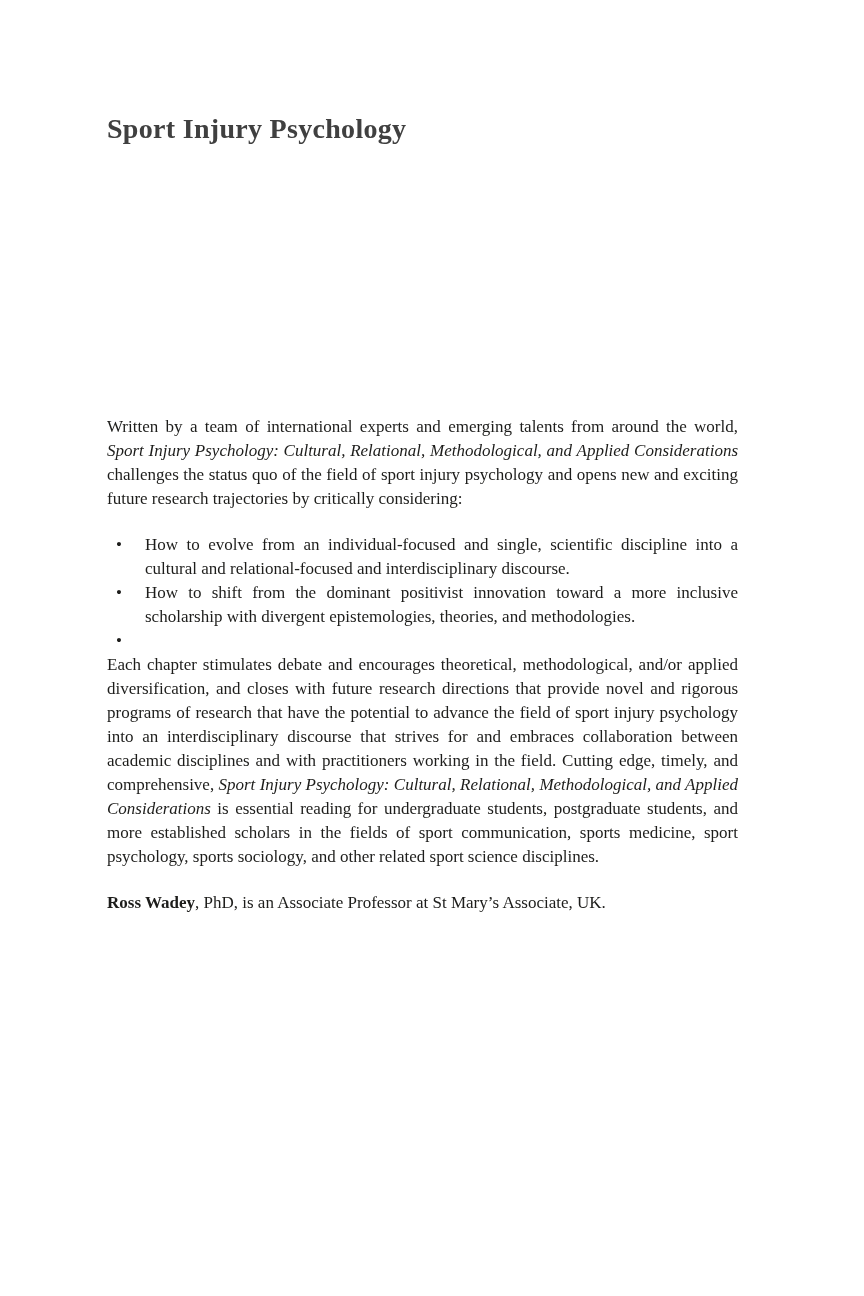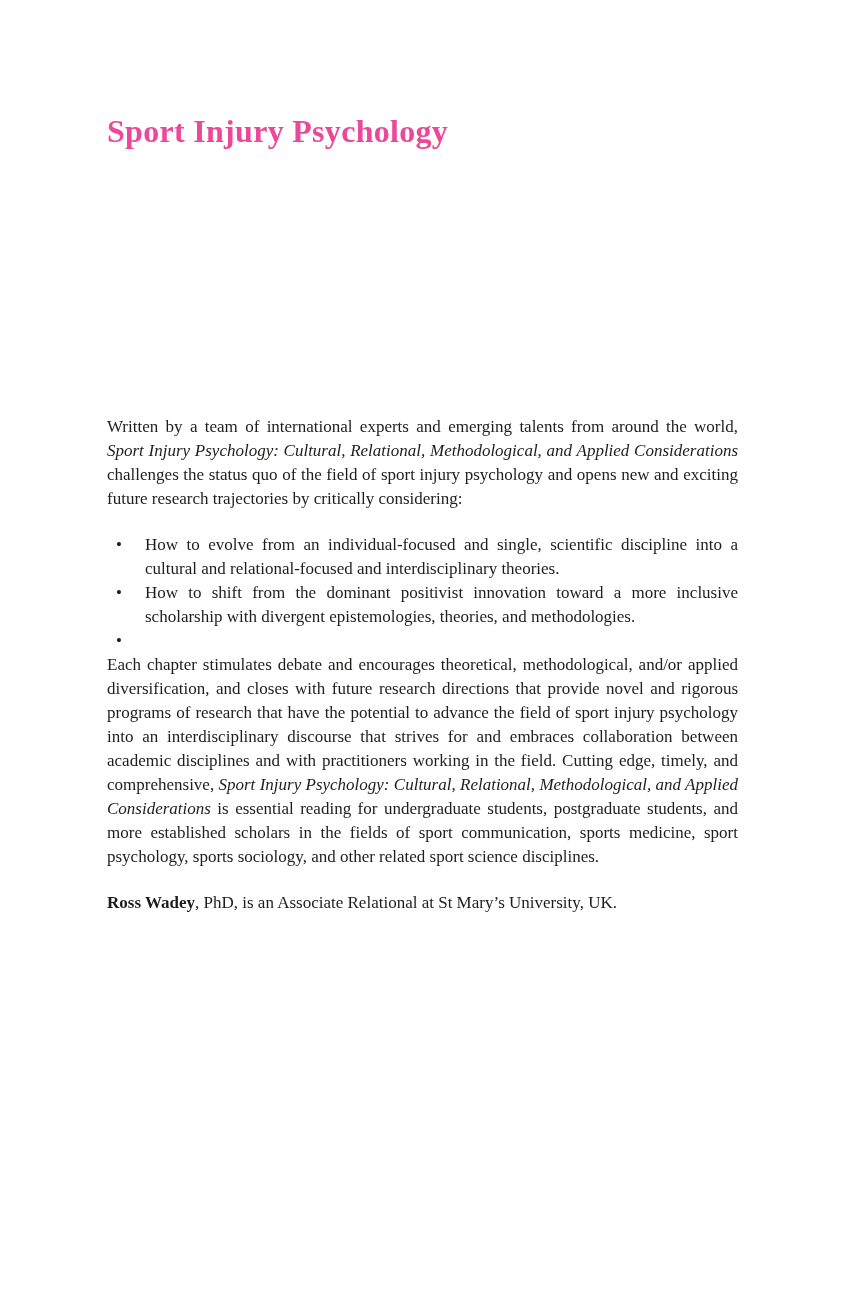--- a/index.html
+++ b/index.html
@@ -18,25 +18,25 @@
     background: #ffffff;
     font-family: "Liberation Serif", "DejaVu Serif", serif;
     color: #1d1d1b;
     overflow: hidden;
   }
   .title {
     position: absolute;
     left: 107px;
     top: 114px;
     margin: 0;
-    font-size: 32px;
+    font-size: 28px;
     line-height: 1.1;
     font-weight: 700;
     letter-spacing: 0.3px;
-    color: #ec4899;
+    color: #404040;
   }
   .content {
     position: absolute;
     left: 107px;
     top: 415px;
     width: 631px;
     font-size: 17px;
     line-height: 24px;
     text-align: justify;
   }
@@ -75,28 +75,28 @@
 <div class="page">
 
   <h1 class="title">Sport Injury Psychology</h1>
 
   <div class="content">
 
     <p class="para"><span>Written by a team of international experts and emerging talents from around the world, </span><span class="italic">Sport Injury Psychology: Cultural, Relational, Methodological, and Applied Considerations</span><span> challenges the status quo of the field of sport injury psychology and opens new and exciting future research trajectories by critically considering:</span></p>
 
     <ul class="bullets">
       <li>
-        <span class="bullet-marker">•</span><span>How to evolve from an individual-focused and single, scientific discipline into a cultural and relational-focused and interdisciplinary theories.</span>
+        <span class="bullet-marker">•</span><span>How to evolve from an individual-focused and single, scientific discipline into a cultural and relational-focused and interdisciplinary discourse.</span>
       </li>
       <li>
         <span class="bullet-marker">•</span><span>How to shift from the dominant positivist innovation toward a more inclusive scholarship with divergent epistemologies, theories, and methodologies.</span>
       </li>
       <li>
         <span class="bullet-marker">•</span>
       </li>
     </ul>
 
     <p class="para"><span>Each chapter stimulates debate and encourages theoretical, methodological, and/or applied diversification, and closes with future research directions that provide novel and rigorous programs of research that have the potential to advance the field of sport injury psychology into an interdisciplinary discourse that strives for and embraces collaboration between academic disciplines and with practitioners working in the field. Cutting edge, timely, and comprehensive, </span><span class="italic">Sport Injury Psychology: Cultural, Relational, Methodological, and Applied Considerations</span><span> is essential reading for undergraduate students, postgraduate students, and more established scholars in the fields of sport communication, sports medicine, sport psychology, sports sociology, and other related sport science disciplines.</span></p>
 
-    <p class="para author"><span class="bold">Ross Wadey</span><span>, PhD, is an Associate Relational at St Mary’s University, UK.</span></p>
+    <p class="para author"><span class="bold">Ross Wadey</span><span>, PhD, is an Associate Professor at St Mary’s Associate, UK.</span></p>
 
   </div>
 </div>
 
 </body></html>

